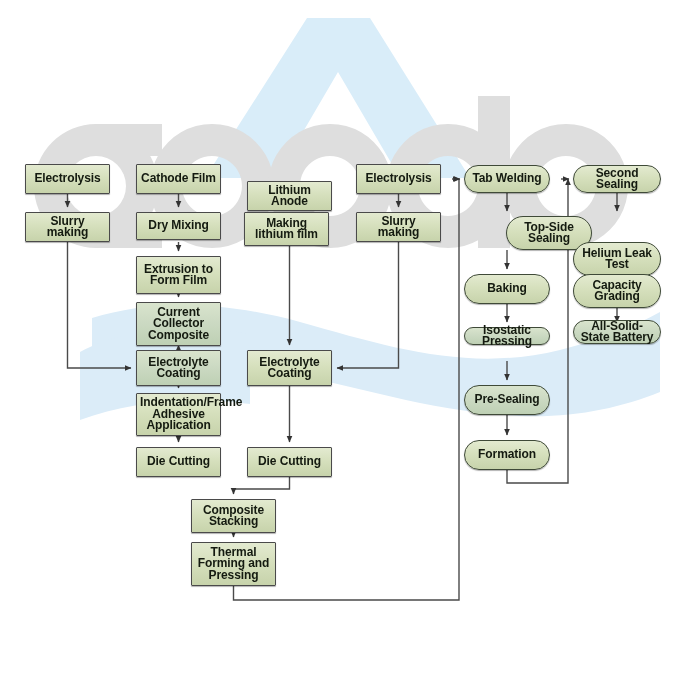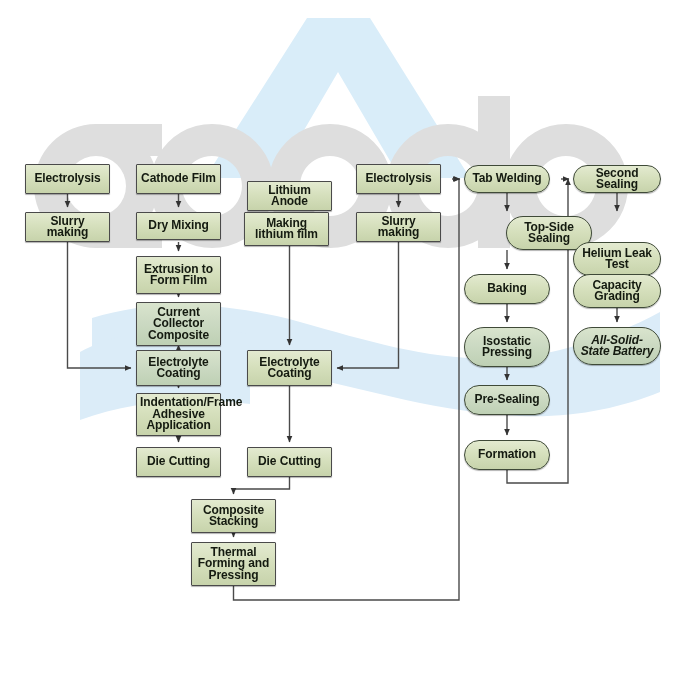--- a/index.html
+++ b/index.html
@@ -183,36 +183,36 @@
       </div>
       <div class="node round" style="left: 464px; top: 165px; width: 86px; height: 28px;">
         <span class="lbl">Tab Welding</span>
       </div>
       <div class="node round" style="left: 464px; top: 216px; width: 86px; height: 34px; margin-left: 42px;">
         <span class="lbl">Top-Side Sealing</span>
       </div>
       <div class="node round" style="left: 464px; top: 274px; width: 86px; height: 30px;">
         <span class="lbl">Baking</span>
       </div>
-      <div class="node round tint" style="left: 464px; top: 327px; width: 86px; height: 40px;">
+      <div class="node round tint" style="left: 464px; top: 327px; width: 86px; height: 18px;">
         <span class="lbl">Isostatic Pressing</span>
       </div>
       <div class="node round tint" style="left: 464px; top: 385px; width: 86px; height: 30px;">
         <span class="lbl">Pre-Sealing</span>
       </div>
       <div class="node round" style="left: 464px; top: 440px; width: 86px; height: 30px;">
         <span class="lbl">Formation</span>
       </div>
       <div class="node round" style="left: 573px; top: 165px; width: 88px; height: 28px;">
         <span class="lbl">Second Sealing</span>
       </div>
       <div class="node round" style="left: 573px; top: 216px; width: 88px; height: 34px; margin-top: 26px;">
         <span class="lbl">Helium Leak Test</span>
       </div>
       <div class="node round" style="left: 573px; top: 274px; width: 88px; height: 34px;">
         <span class="lbl">Capacity Grading</span>
       </div>
-      <div class="node round tint" style="left: 573px; top: 327px; width: 88px; height: 38px; font-style: italic;">
+      <div class="node round tint" style="left: 573px; top: 320px; width: 88px; height: 24px;">
         <span class="lbl">All-Solid-State Battery</span>
       </div>
     </div>
 
 </div>
 
 </body></html>

